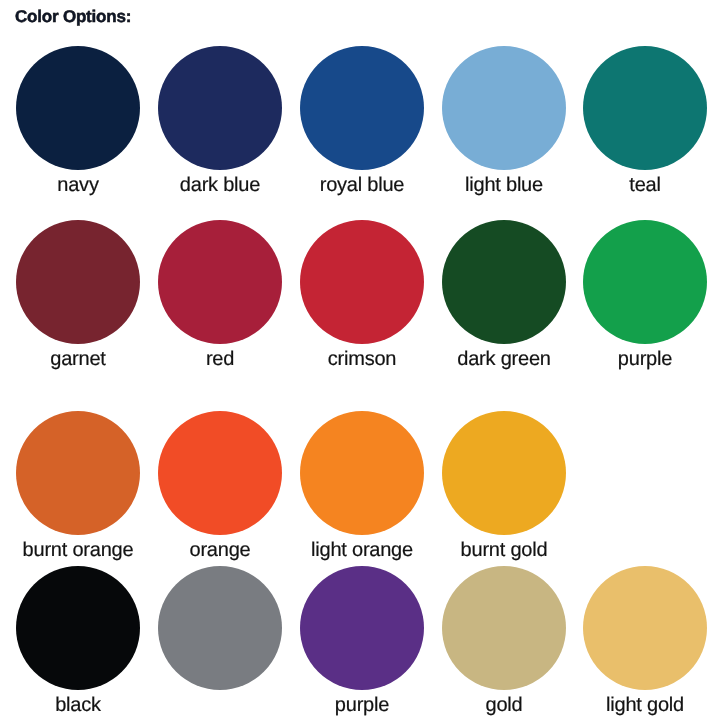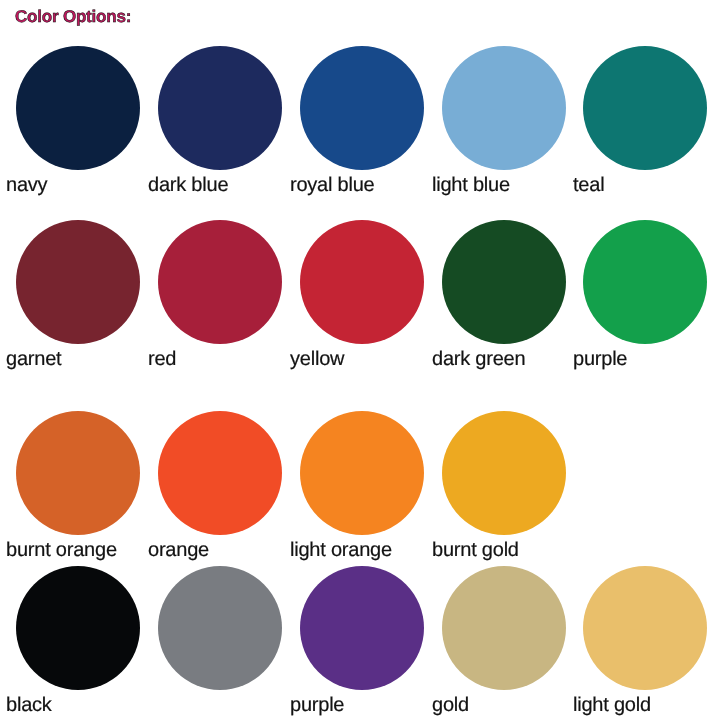--- a/index.html
+++ b/index.html
@@ -20,21 +20,21 @@
   }
 
   
   .page-title {
     position: absolute;
     left: 14.5px;
     top: 6.7px;
     margin: 0;
     font-size: 17px;
     font-weight: bold;
-    color: #be185d;
+    color: #0f172a;
     letter-spacing: -0.2px;
     line-height: 20px;
     -webkit-text-stroke: 0.5px #0d0d0d;
     will-change: transform;
     white-space: nowrap;
   }
 
   
   .swatch-grid {
     position: absolute;
@@ -51,21 +51,21 @@
   }
   .swatch-row.r1 { top: 46.2px; }
   .swatch-row.r2 { top: 220.0px; }
   .swatch-row.r3 { top: 411px; }
   .swatch-row.r4 { top: 566.0px; }
 
   .swatch {
     position: absolute;
     top: 0;
     width: 144px;
-    text-align: left;
+    text-align: center;
   }
   .swatch.c1 { left: 6.2px; }
   .swatch.c2 { left: 147.9px; }
   .swatch.c3 { left: 289.6px; }
   .swatch.c4 { left: 431.7px; }
   .swatch.c5 { left: 573.1px; }
 
   .swatch-circle {
     width: 124px;
     height: 124px;
@@ -118,21 +118,21 @@
     <div class="swatch c1">
       <div class="swatch-circle" style="background-color: rgb(119, 36, 47);"></div>
       <div class="swatch-label">garnet</div>
     </div>
     <div class="swatch c2">
       <div class="swatch-circle" style="background-color: rgb(167, 31, 58);"></div>
       <div class="swatch-label">red</div>
     </div>
     <div class="swatch c3">
       <div class="swatch-circle" style="background-color: rgb(196, 36, 52);"></div>
-      <div class="swatch-label">yellow</div>
+      <div class="swatch-label">crimson</div>
     </div>
     <div class="swatch c4">
       <div class="swatch-circle" style="background-color: rgb(21, 75, 35);"></div>
       <div class="swatch-label">dark green</div>
     </div>
     <div class="swatch c5">
       <div class="swatch-circle" style="background-color: rgb(19, 160, 75);"></div>
       <div class="swatch-label">purple</div>
     </div>
   </div>

